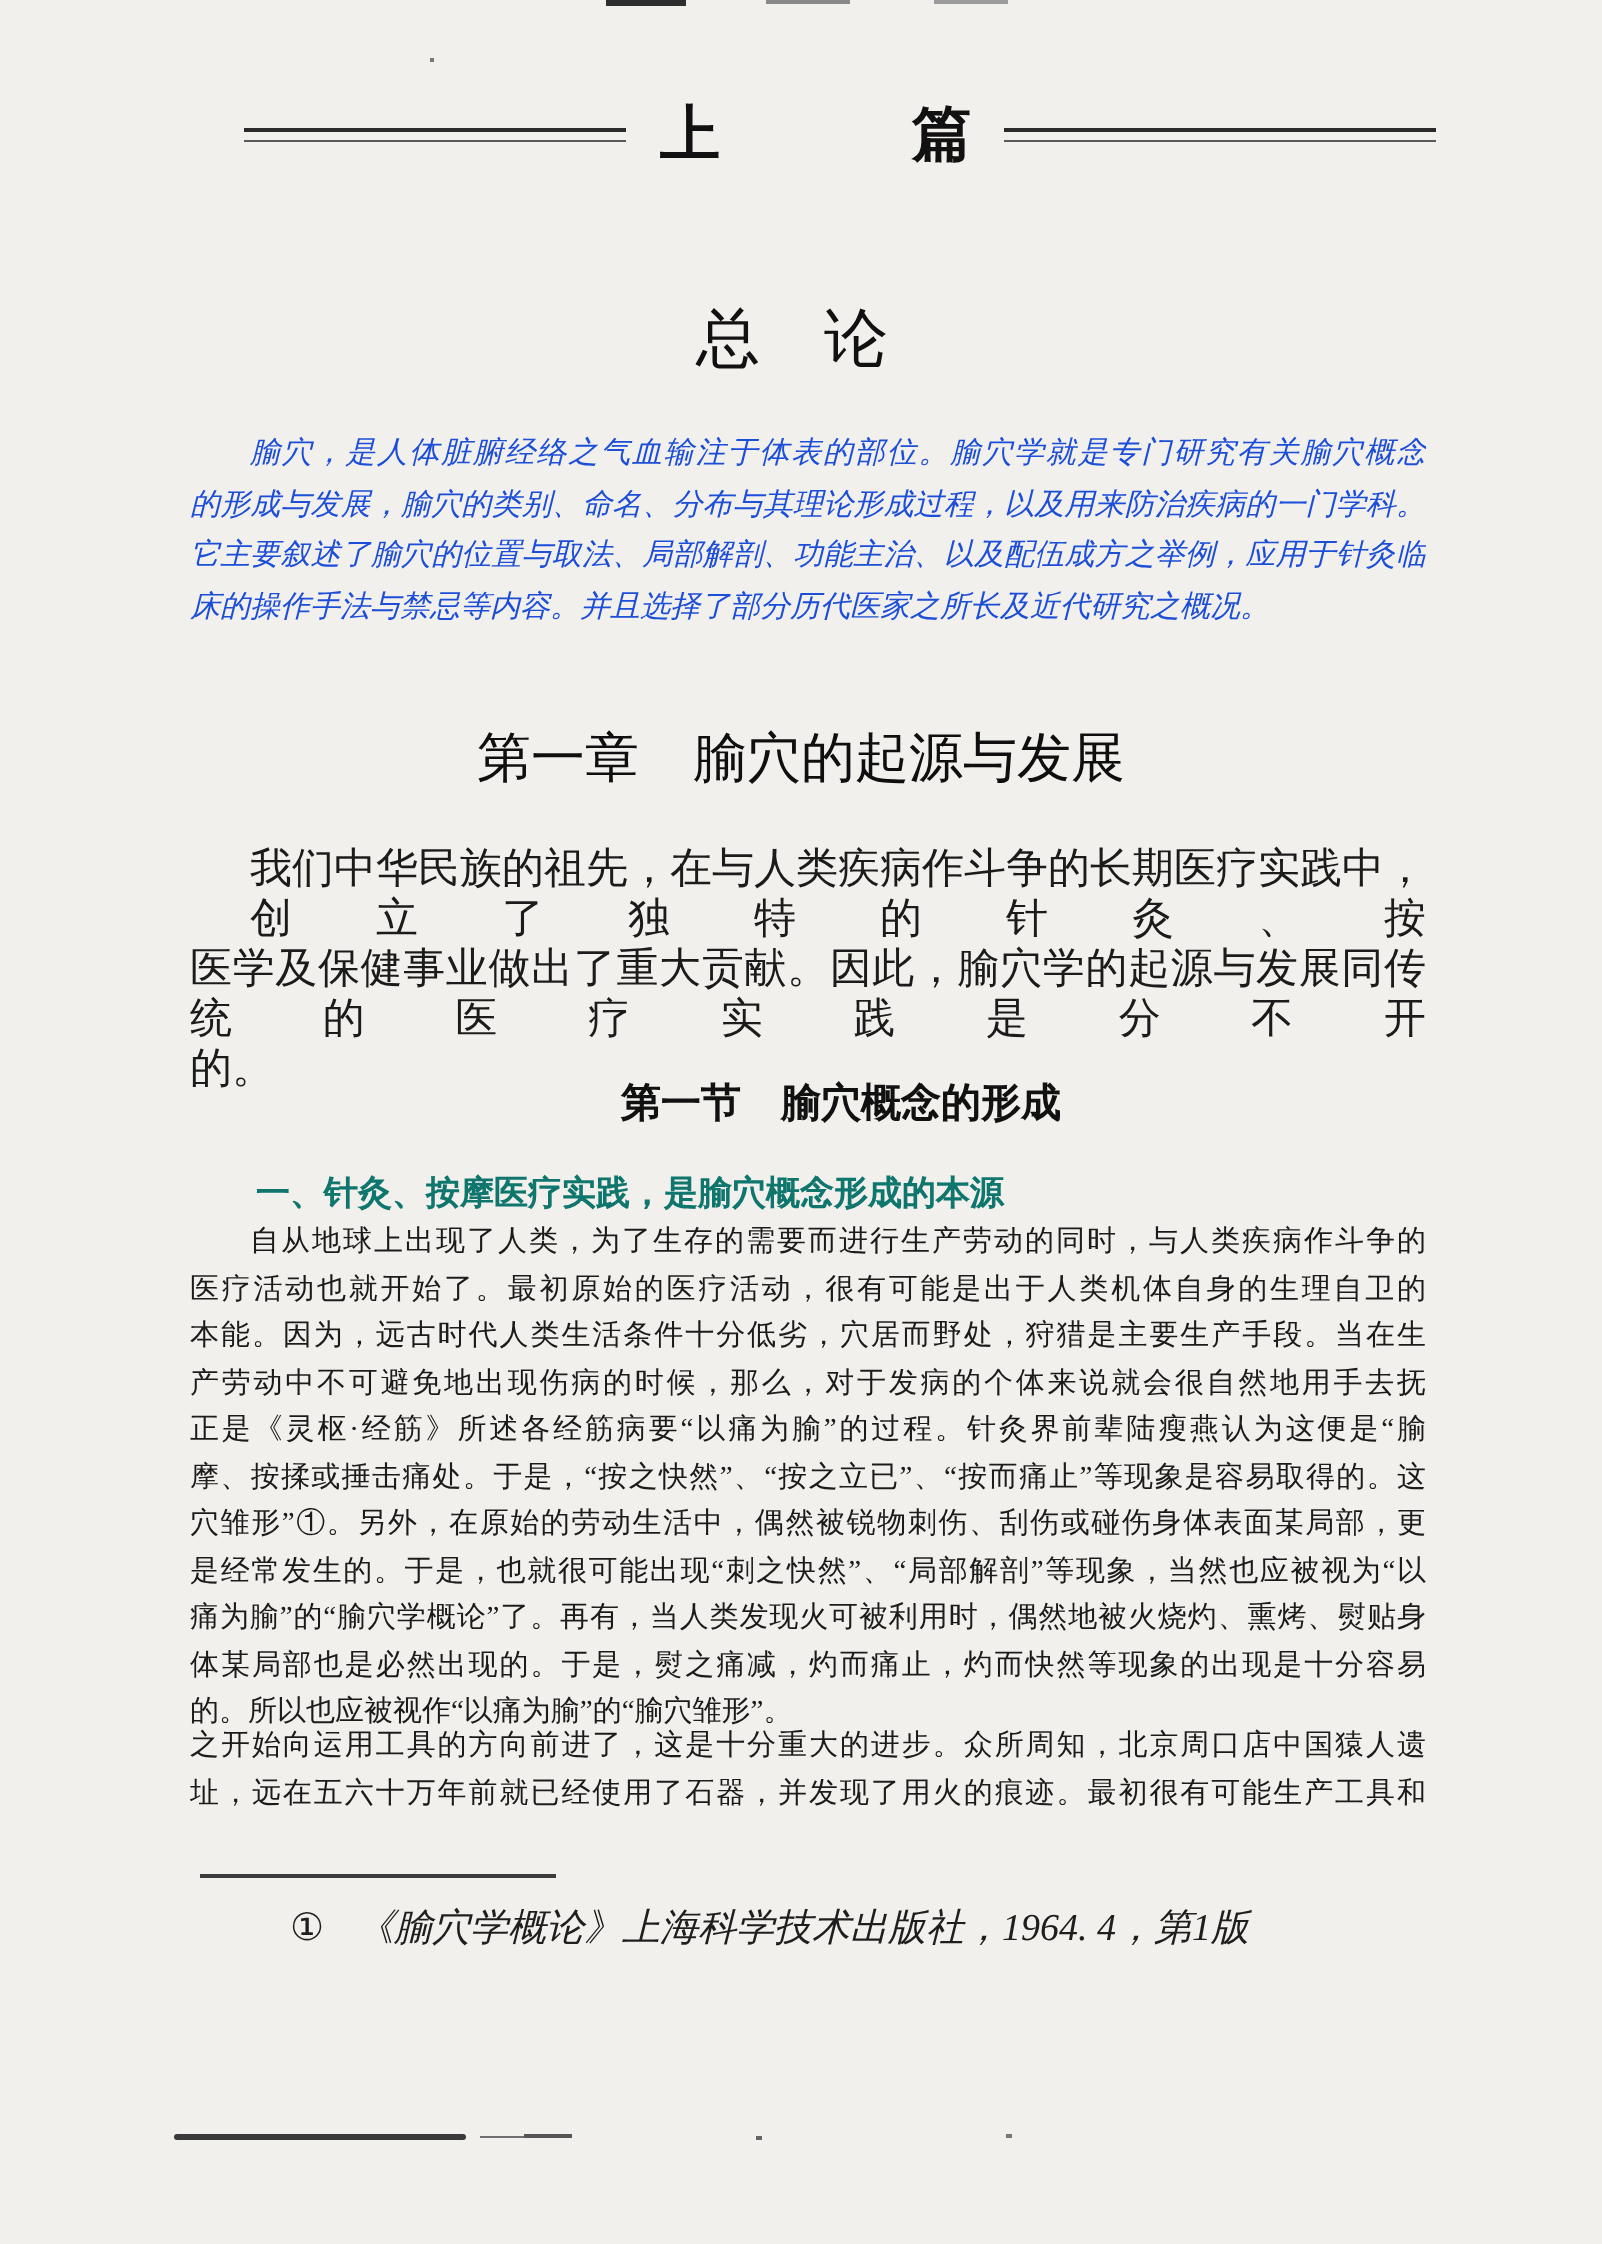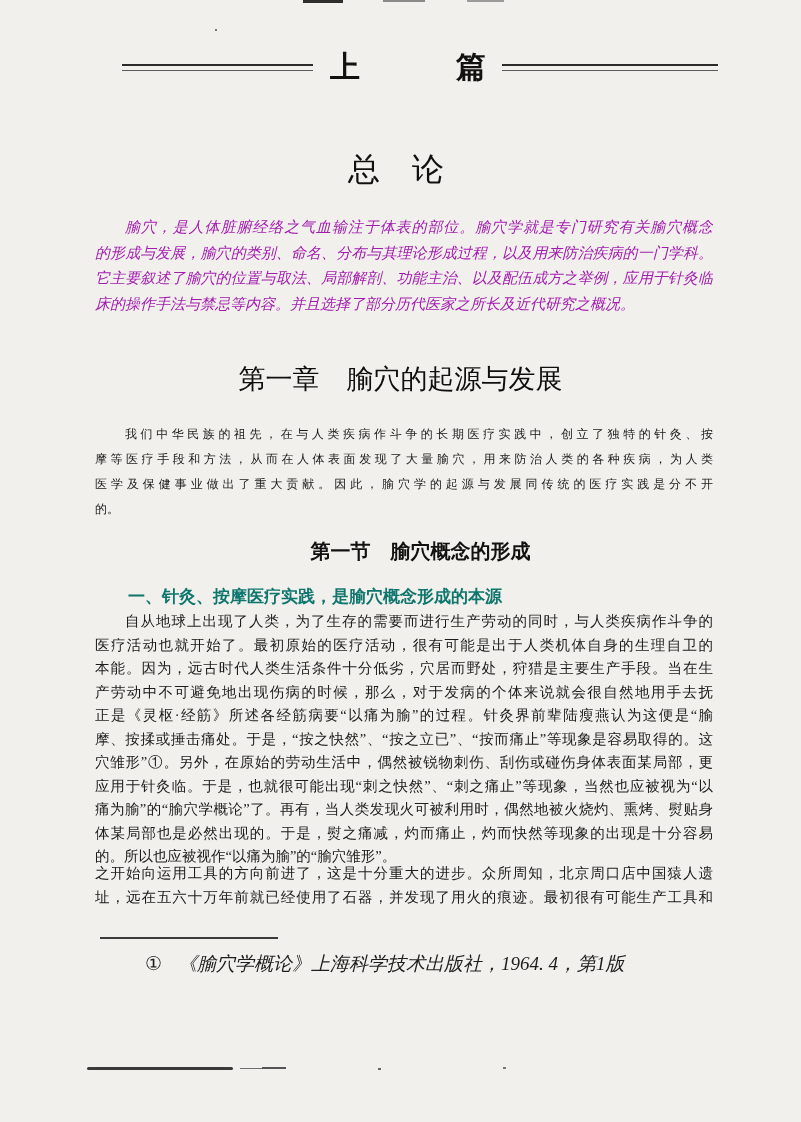--- a/index.html
+++ b/index.html
@@ -54,22 +54,22 @@
     font-family:"Liberation Sans",sans-serif;
     font-size:17px;font-weight:bold;color:#0f766e;white-space:nowrap;
   }
 
   
   .para{position:absolute;left:95px;width:618px;}
   .tline{text-align:justify;text-align-last:justify;overflow:hidden;}
   .tline.lastline{text-align-last:left;}
   .tline.indent{padding-left:30px;}
 
-  .intro-para{top:215px;font-size:15px;line-height:25.5px;font-style:italic;color:#a21caf;}
-  .chapter-para{top:422px;font-size:12px;line-height:25px;}
+  .intro-para{top:215px;font-size:15px;line-height:25.5px;font-style:italic;color:#1d4ed8;}
+  .chapter-para{top:422px;font-size:21px;line-height:25px;}
   .body-para1{top:610px;font-size:14.5px;line-height:23.5px;}
   .body-para2{top:862px;font-size:14.5px;line-height:23.5px;}
 
   
   .footnote-divider{position:absolute;left:100px;top:937px;width:178px;height:2px;background:#3c3c3c;}
   .footnote{position:absolute;left:145px;top:951px;font-size:19px;font-style:italic;color:#1e1e1e;width:480px;white-space:nowrap;}
   .footnote .fn-marker{margin-right:16px;font-style:normal;}
 </style>
 </head>
 <body>
@@ -96,38 +96,37 @@
       <div class="tline indent">腧穴，是人体脏腑经络之气血输注于体表的部位。腧穴学就是专门研究有关腧穴概念</div>
       <div class="tline">的形成与发展，腧穴的类别、命名、分布与其理论形成过程，以及用来防治疾病的一门学科。</div>
       <div class="tline">它主要叙述了腧穴的位置与取法、局部解剖、功能主治、以及配伍成方之举例，应用于针灸临</div>
       <div class="tline lastline">床的操作手法与禁忌等内容。并且选择了部分历代医家之所长及近代研究之概况。</div>
     </div>
 
   <div class="chapter-title">第一章　腧穴的起源与发展</div>
 
   <div class="para chapter-para">
       <div class="tline indent">我们中华民族的祖先，在与人类疾病作斗争的长期医疗实践中，创立了独特的针灸、按</div>
-      <div class="tline">摩等医疗手段和方法，从而在人体表面发现了大量腧穴，用来防治人类的各种疾病，为人类</div>
       <div class="tline">医学及保健事业做出了重大贡献。因此，腧穴学的起源与发展同传统的医疗实践是分不开</div>
       <div class="tline lastline">的。</div>
     </div>
 
   <div class="section-title">第一节　腧穴概念的形成</div>
 
   <div class="subsection-title">一、针灸、按摩医疗实践，是腧穴概念形成的本源</div>
 
   <div class="para body-para1">
       <div class="tline indent">自从地球上出现了人类，为了生存的需要而进行生产劳动的同时，与人类疾病作斗争的</div>
       <div class="tline">医疗活动也就开始了。最初原始的医疗活动，很有可能是出于人类机体自身的生理自卫的</div>
       <div class="tline">本能。因为，远古时代人类生活条件十分低劣，穴居而野处，狩猎是主要生产手段。当在生</div>
       <div class="tline">产劳动中不可避免地出现伤病的时候，那么，对于发病的个体来说就会很自然地用手去抚</div>
       <div class="tline">正是《灵枢·经筋》所述各经筋病要“以痛为腧”的过程。针灸界前辈陆瘦燕认为这便是“腧</div>
       <div class="tline">摩、按揉或捶击痛处。于是，“按之快然”、“按之立已”、“按而痛止”等现象是容易取得的。这</div>
       <div class="tline">穴雏形”①。另外，在原始的劳动生活中，偶然被锐物刺伤、刮伤或碰伤身体表面某局部，更</div>
-      <div class="tline">应用于针灸临。于是，也就很可能出现“刺之快然”、“刺之痛止”等现象，当然也应被视为“以</div>
+      <div class="tline">是经常发生的。于是，也就很可能出现“刺之快然”、“局部解剖”等现象，当然也应被视为“以</div>
       <div class="tline">痛为腧”的“腧穴学概论”了。再有，当人类发现火可被利用时，偶然地被火烧灼、熏烤、熨贴身</div>
       <div class="tline">体某局部也是必然出现的。于是，熨之痛减，灼而痛止，灼而快然等现象的出现是十分容易</div>
       <div class="tline lastline">的。所以也应被视作“以痛为腧”的“腧穴雏形”。</div>
     </div>
 
   <div class="para body-para2">
       <div class="tline">之开始向运用工具的方向前进了，这是十分重大的进步。众所周知，北京周口店中国猿人遗</div>
       <div class="tline">址，远在五六十万年前就已经使用了石器，并发现了用火的痕迹。最初很有可能生产工具和</div>
     </div>
 

